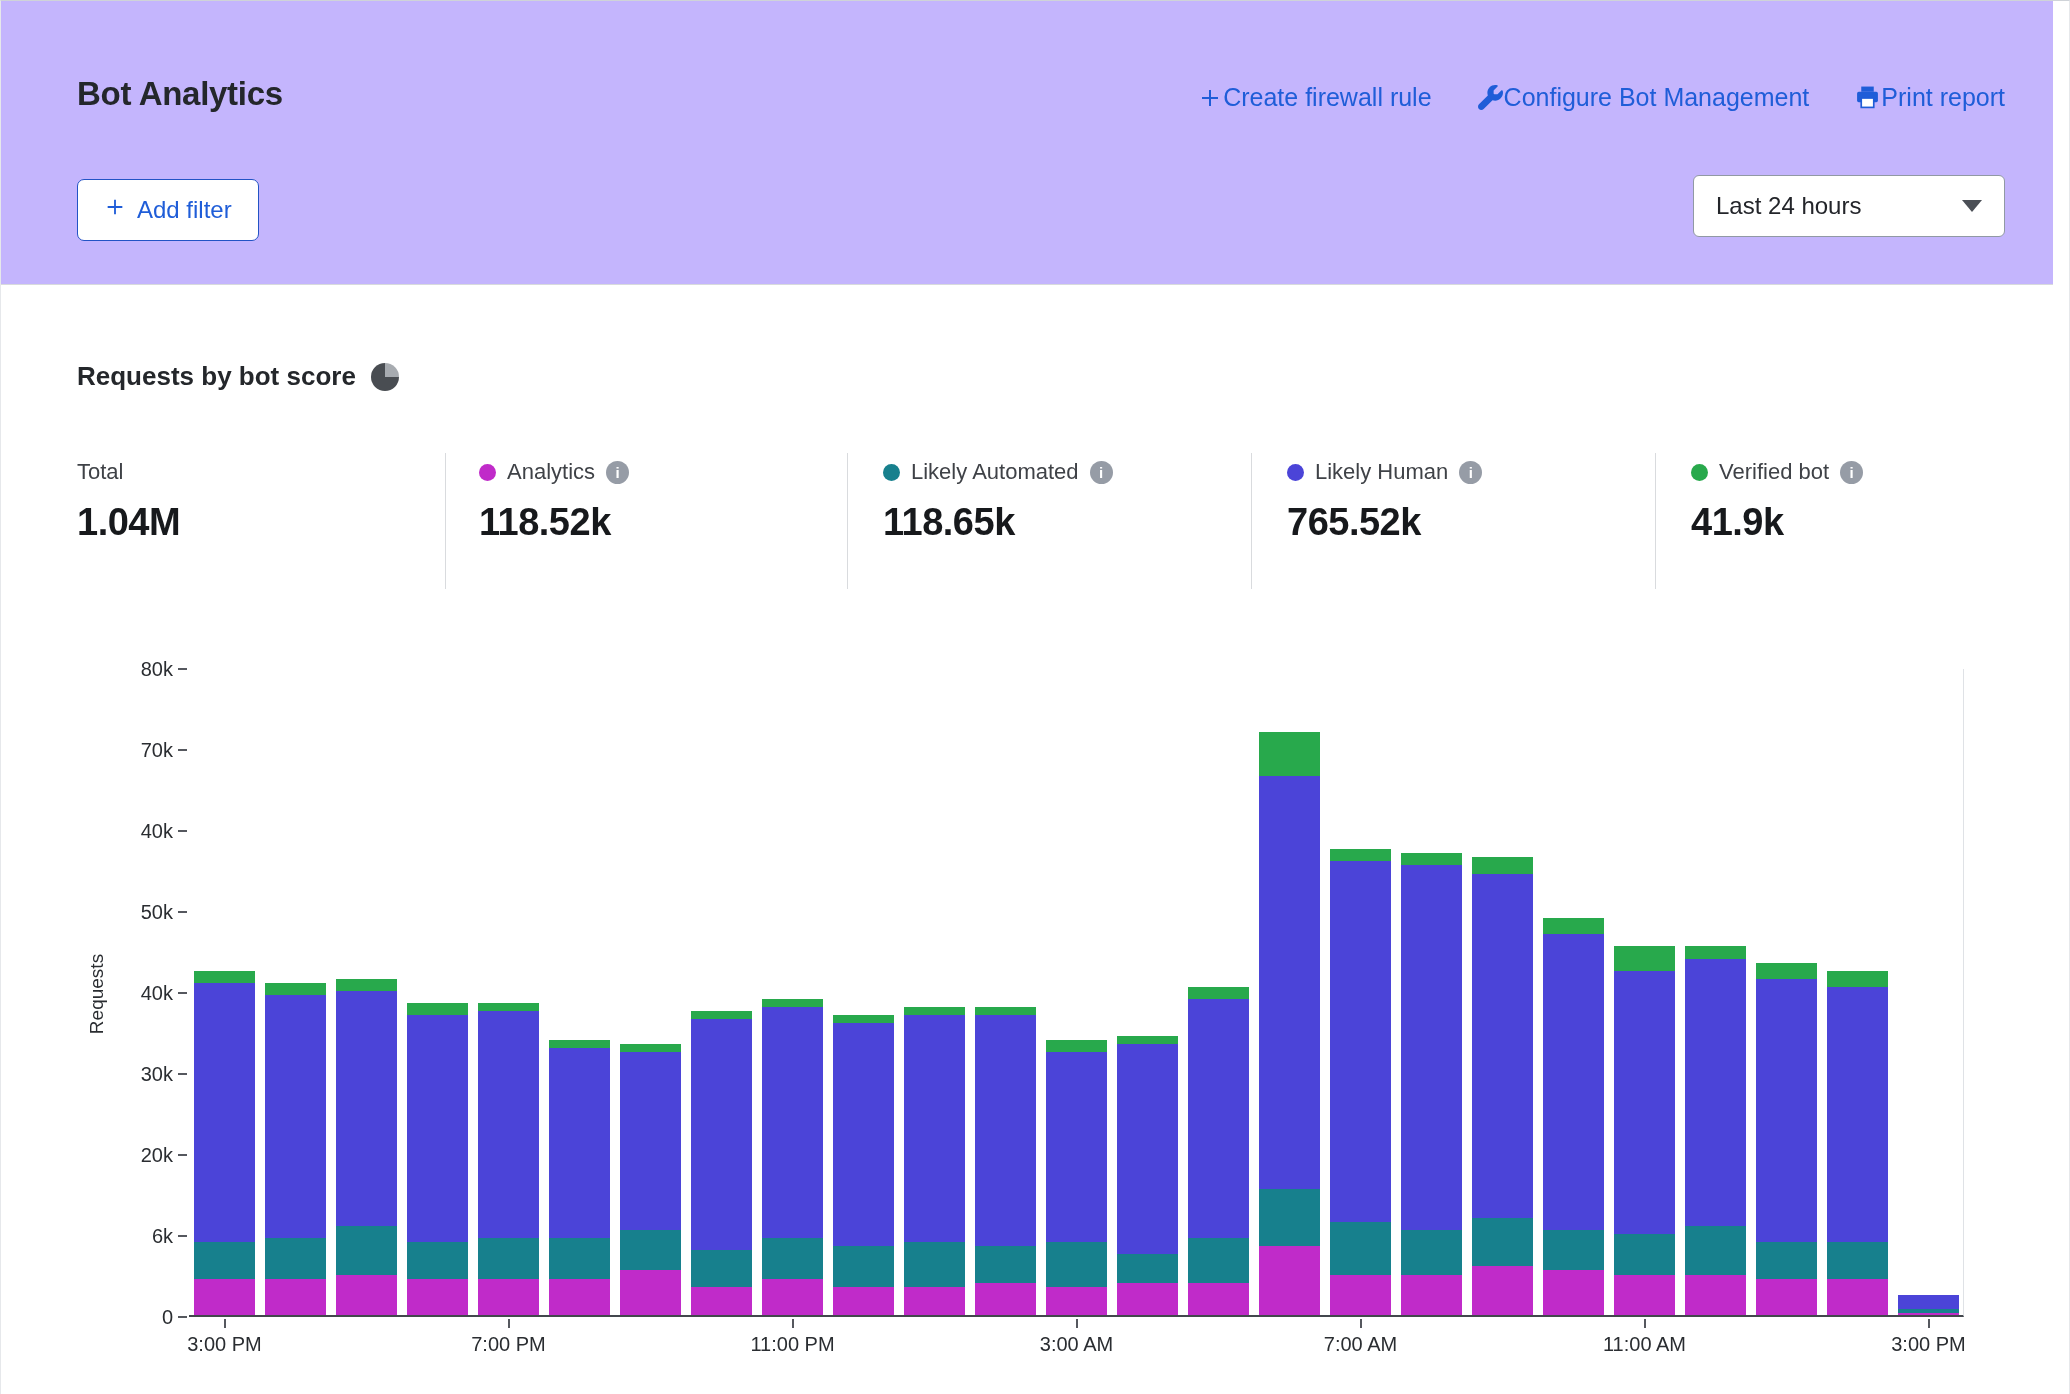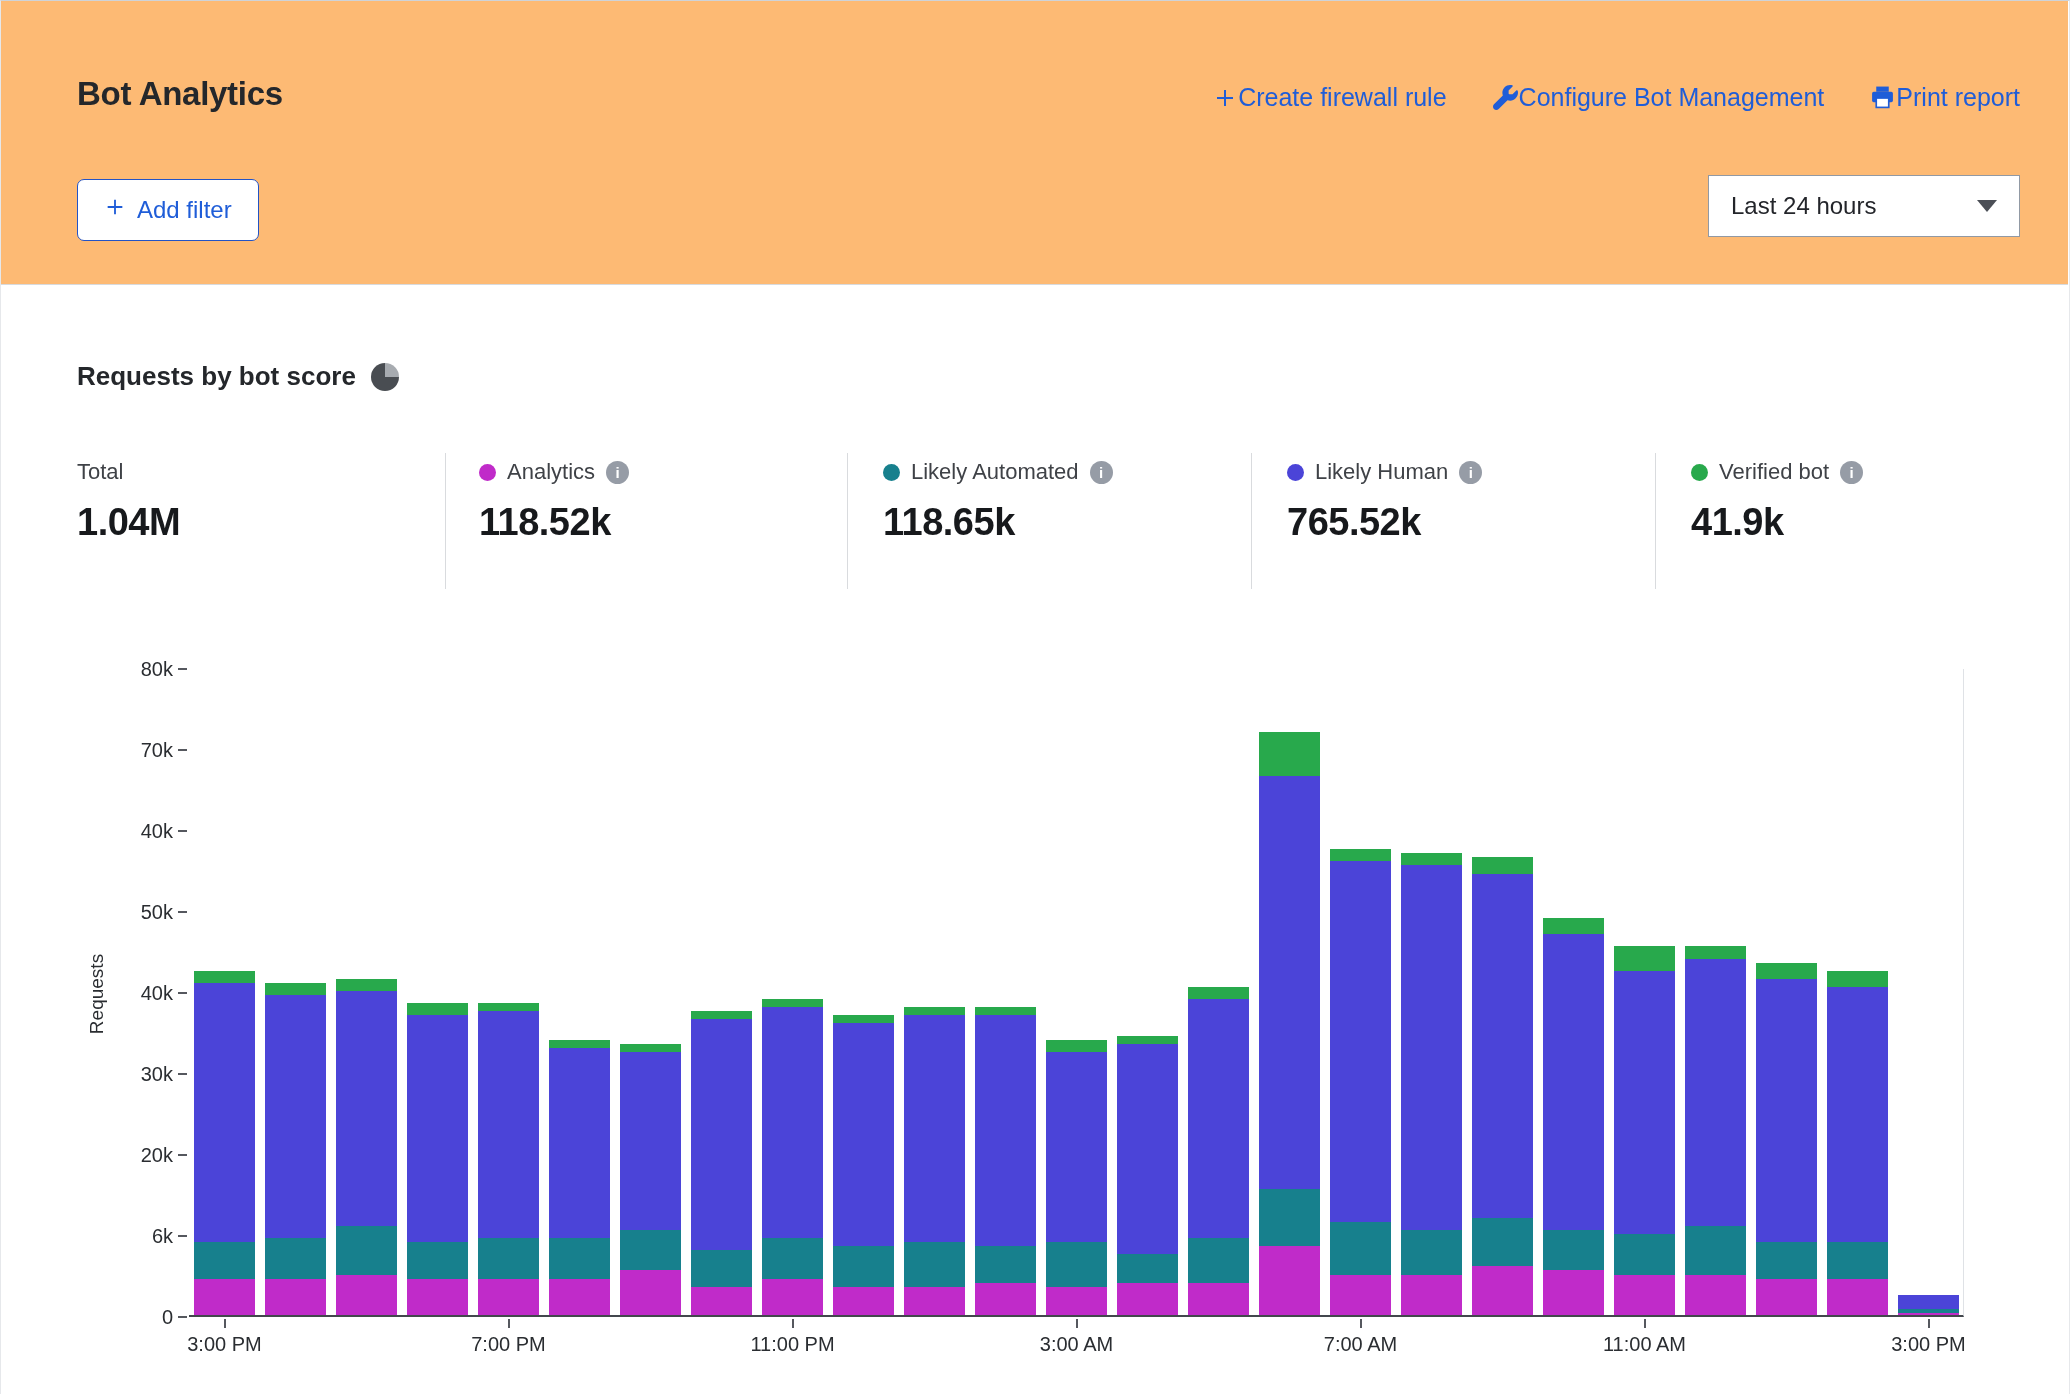--- a/index.html
+++ b/index.html
@@ -1,26 +1,26 @@
 <!DOCTYPE html>
 <html><head>
 <meta charset="utf-8">
 <style>
   * { box-sizing: border-box; margin: 0; padding: 0; }
   html,body { width:2070px; height:1394px; background:#fff; font-family:"Liberation Sans",sans-serif; color:#1d1f23; }
   .page { position:absolute; inset:0; border-top:1px solid #cfd3d8; border-left:1px solid #e6e8eb; border-right:1px solid #e6e8eb; background:#fff; overflow:hidden; }
 
   
-  .header-section { position:absolute; top:0; left:0; right:1px; height:284px; border-bottom:1px solid #d8dadd; background:#fdba74; }
+  .header-section { position:absolute; top:0; left:0; right:16px; height:284px; border-bottom:1px solid #d8dadd; background:#c4b5fd; }
   .page-title { position:absolute; left:76px; top:74px; font-size:33px; font-weight:700; color:#24272b; letter-spacing:-0.3px; }
   .actions { position:absolute; top:82px; right:48px; display:flex; align-items:center; gap:46px; }
   .action-link { display:flex; align-items:center; gap:1px; color:#1f5dd8; font-size:25px; cursor:pointer; white-space:nowrap; }
   .action-link svg { display:block; }
   .add-filter-btn { position:absolute; left:76px; top:178px; height:62px; padding:0 26px; background:#fff; border:1px solid #2353c5; border-radius:7px; color:#1f5dd8; font-size:24px; display:flex; align-items:center; gap:11px; cursor:pointer; }
-  .range-select { position:absolute; top:174px; right:48px; width:312px; height:62px; border:1px solid #9199a4; border-radius:0; background:#fff; display:flex; align-items:center; justify-content:space-between; padding:0 22px; font-size:24px; color:#23252a; cursor:pointer; }
+  .range-select { position:absolute; top:174px; right:48px; width:312px; height:62px; border:1px solid #9199a4; border-radius:6px; background:#fff; display:flex; align-items:center; justify-content:space-between; padding:0 22px; font-size:24px; color:#23252a; cursor:pointer; }
   .caret-down { width:0; height:0; border-left:10px solid transparent; border-right:10px solid transparent; border-top:12px solid #4b4f56; }
 
   
   .section-title { position:absolute; left:76px; top:360px; display:flex; align-items:center; gap:15px; font-size:26px; font-weight:700; color:#24272b; }
   .pie-icon { width:28px; height:28px; border-radius:50%; background:conic-gradient(#a7abb0 0 90deg, #494d52 90deg 360deg); }
   .stat { position:absolute; top:458px; }
   .stat-label-row { display:flex; align-items:center; gap:11px; font-size:22px; color:#3f4247; height:26px; }
   .dot { width:17px; height:17px; border-radius:50%; flex:0 0 auto; }
   .info-icon { width:23px; height:23px; border-radius:50%; background:#969ca6; color:#fff; font-size:15px; font-weight:700; display:flex; align-items:center; justify-content:center; cursor:pointer; }
   .stat-value { font-size:38px; font-weight:700; color:#17191c; margin-top:16px; letter-spacing:-0.5px; }

